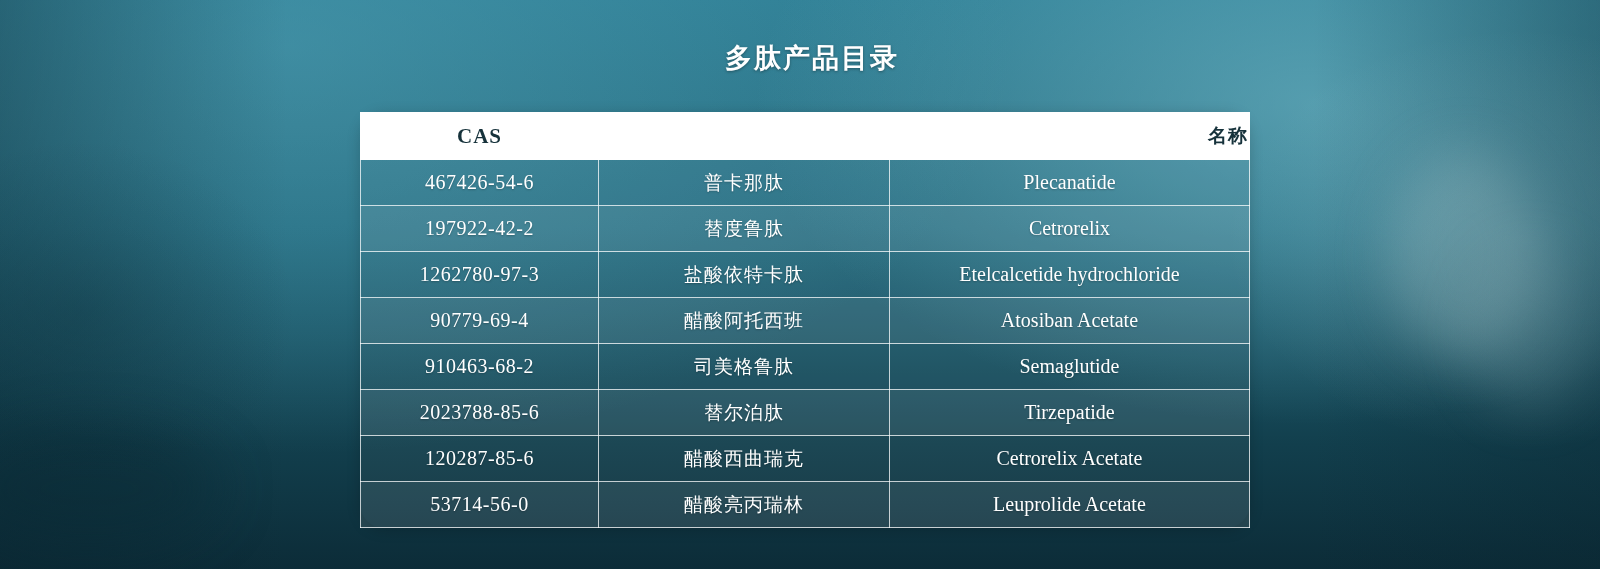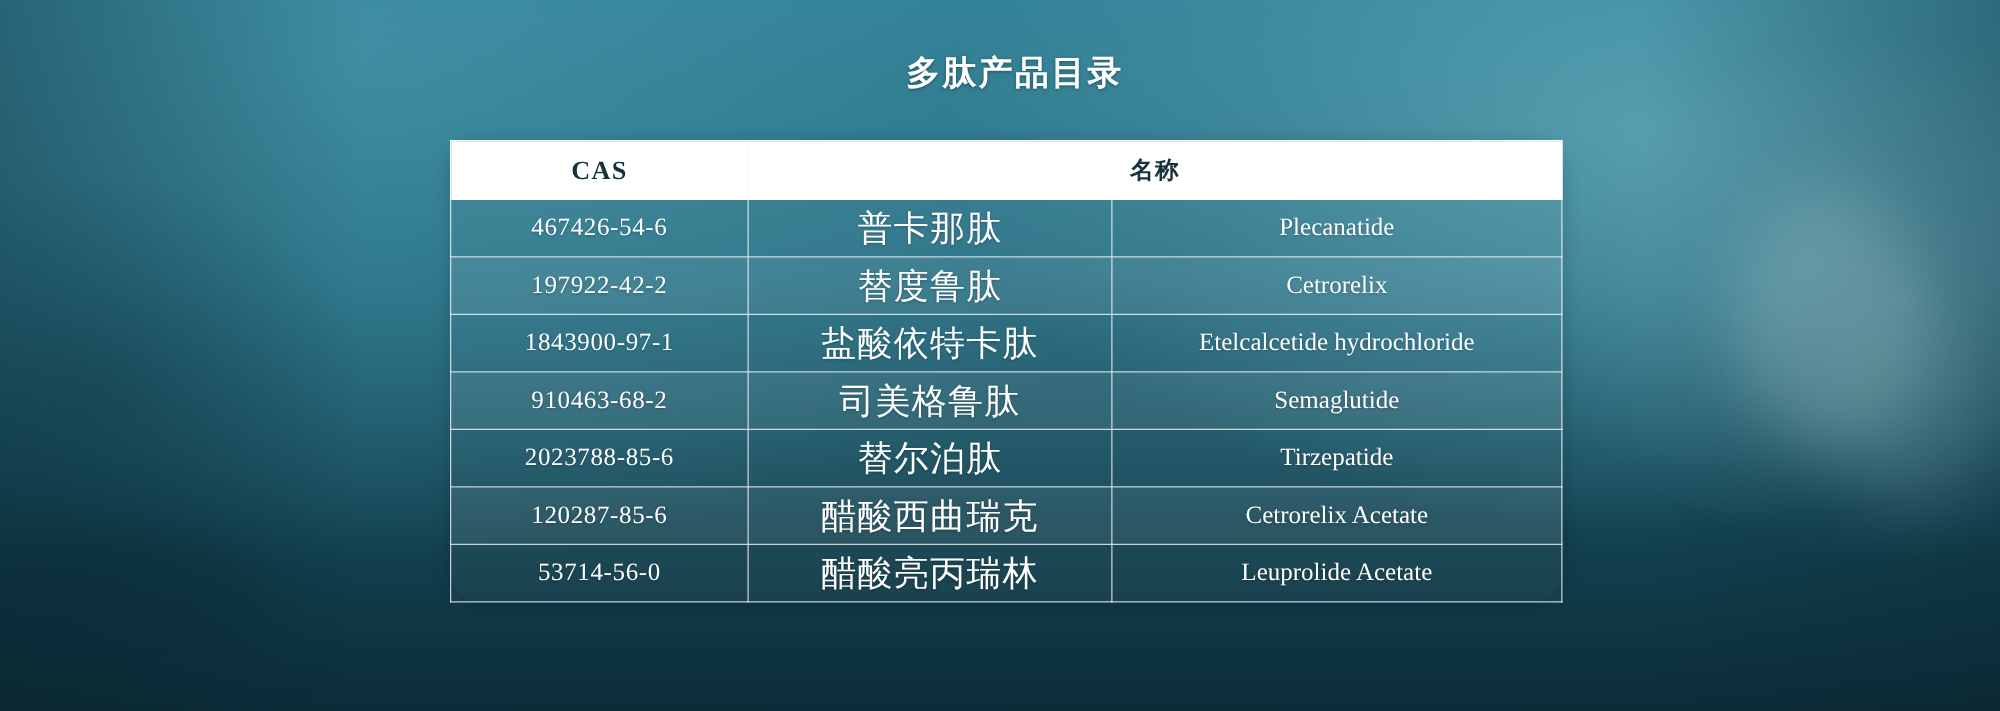--- a/index.html
+++ b/index.html
@@ -95,35 +95,36 @@
     color: #16323b;
     font-weight: bold;
     font-size: 21px;
     height: 44px;
     border-color: #ffffff;
     letter-spacing: 1px;
   }
   table.catalog thead th.th-cn {
     font-family: Liberation Sans, sans-serif;
     font-size: 19px;
+    text-align: right;
   }
 
   table.catalog tbody td {
     height: 43px;
     color: #ffffff;
     font-size: 21px;
     background: rgba(255,255,255,0.045);
     text-shadow: 0 1px 2px rgba(0,0,0,0.25);
   }
   table.catalog tbody tr:nth-child(even) td {
     background: rgba(255,255,255,0.10);
   }
   table.catalog tbody td.cn {
     font-family: Liberation Mono, monospace;
-    font-size: 28px;
+    font-size: 19px;
     letter-spacing: 1px;
   }
   table.catalog tbody td.en {
     font-size: 20px;
   }
   table.catalog tbody td.cas {
     font-size: 20px;
     letter-spacing: 0.5px;
   }
 </style>
@@ -156,23 +157,28 @@
             <td class="cas">467426-54-6</td>
             <td class="cn">普卡那肽</td>
             <td class="en">Plecanatide</td>
           </tr>
           <tr>
             <td class="cas">197922-42-2</td>
             <td class="cn">替度鲁肽</td>
             <td class="en">Cetrorelix</td>
           </tr>
           <tr>
-            <td class="cas">1843900-97-1</td>
+            <td class="cas">1262780-97-3</td>
             <td class="cn">盐酸依特卡肽</td>
             <td class="en">Etelcalcetide hydrochloride</td>
+          </tr>
+          <tr>
+            <td class="cas">90779-69-4</td>
+            <td class="cn">醋酸阿托西班</td>
+            <td class="en">Atosiban Acetate</td>
           </tr>
           <tr>
             <td class="cas">910463-68-2</td>
             <td class="cn">司美格鲁肽</td>
             <td class="en">Semaglutide</td>
           </tr>
           <tr>
             <td class="cas">2023788-85-6</td>
             <td class="cn">替尔泊肽</td>
             <td class="en">Tirzepatide</td>

